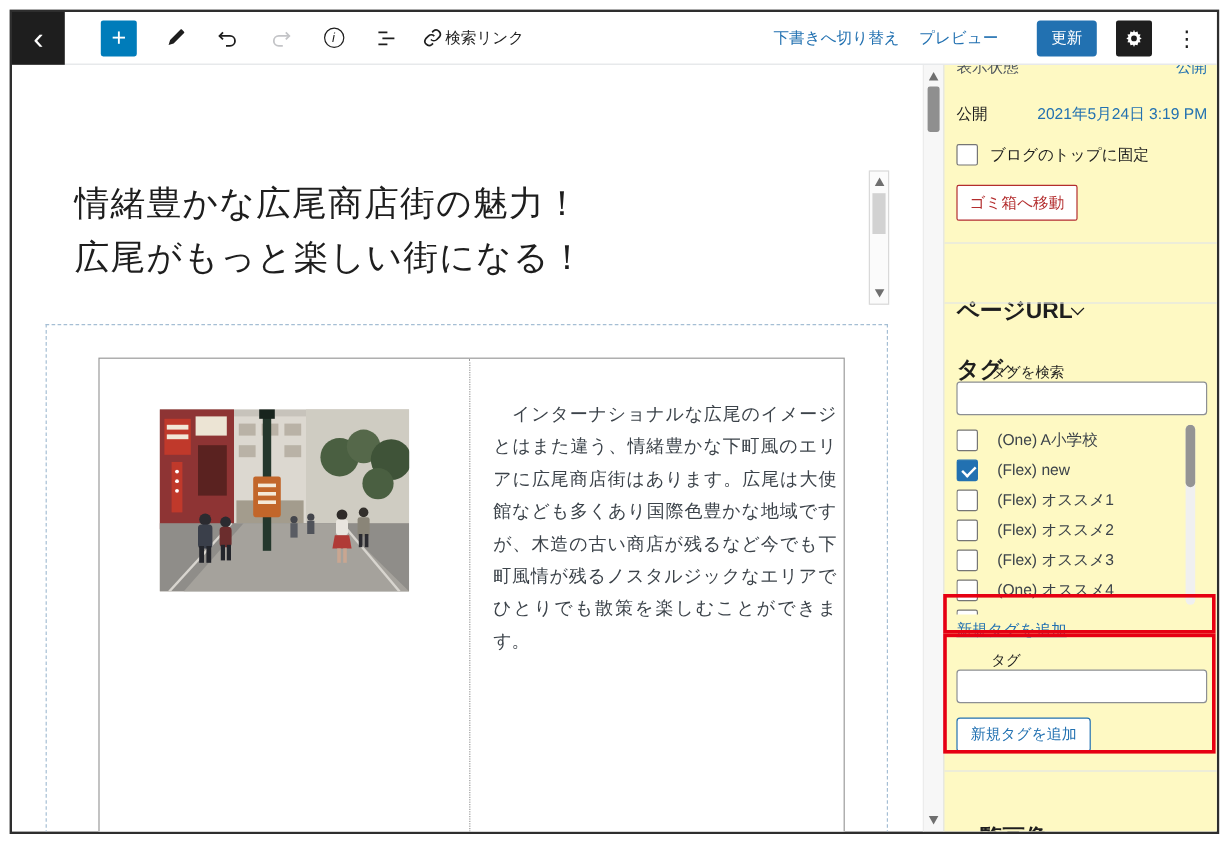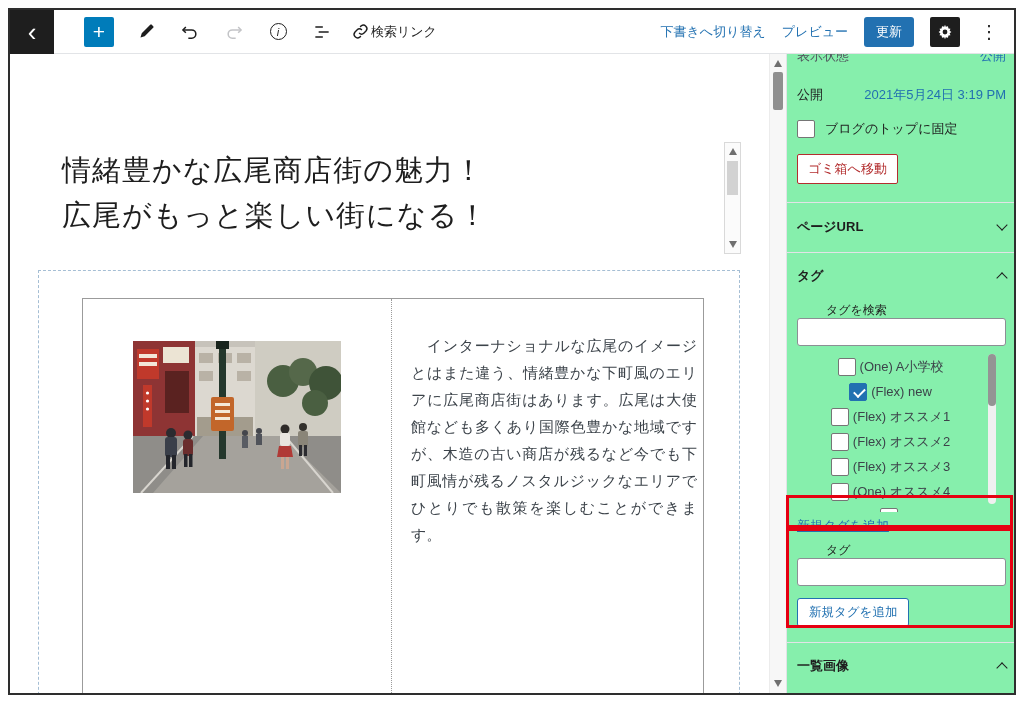--- a/index.html
+++ b/index.html
@@ -9,21 +9,21 @@
   .frame { position:absolute; left:8px; top:8px; width:1008px; height:687px; border:2px solid #2e2e2e; background:#fff; overflow:hidden; }
 
   
   .toolbar { position:absolute; left:0; top:0; right:0; height:44px; background:#fff; border-bottom:1px solid #e2e4e7; display:flex; align-items:center; z-index:5; }
   .back-btn { width:44px; height:44px; background:#1e1e1e; color:#fff; display:flex; align-items:center; justify-content:center; font-size:26px; line-height:1; cursor:pointer; flex:none; }
   .add-btn { width:30px; height:30px; margin-left:30px; background:#007cba; color:#fff; border-radius:2px; font-size:21px; display:flex; align-items:center; justify-content:center; cursor:pointer; flex:none; }
   .tool-btn { margin-left:20px; width:24px; height:24px; display:flex; align-items:center; justify-content:center; cursor:pointer; flex:none; }
   .search-link { margin-left:18px; display:flex; align-items:center; gap:2px; font-size:13px; color:#1e1e1e; cursor:pointer; }
   .tb-right { position:absolute; right:12px; top:0; height:44px; display:flex; align-items:center; gap:16px; }
   .tb-link { color:#2271b1; font-size:13px; cursor:pointer; white-space:nowrap; }
-  .btn-primary { background:#2271b1; color:#fff; border:none; border-radius:3px; padding:6px 12px; font-size:13px; cursor:pointer; }
+  .btn-primary { background:#2271b1; color:#fff; border:none; border-radius:3px; padding:6px 12px; font-size:13px; cursor:pointer;margin-left:16px; }
   .gear-btn { width:30px; height:30px; background:#1e1e1e; border-radius:2px; display:flex; align-items:center; justify-content:center; cursor:pointer; }
   .dots-btn { font-size:18px; color:#1e1e1e; padding:0 4px; cursor:pointer; }
   .info-i { width:17px; height:17px; border:1.5px solid #1e1e1e; border-radius:50%; font-size:11px; display:flex; align-items:center; justify-content:center; font-style:italic; }
 
   
   .post-title { position:absolute; left:52px; top:138px; width:640px; font-size:29px; line-height:45px; font-weight:500; color:#1e1e1e; letter-spacing:1px; cursor:text; }
 
   .mini-scrollbar { position:absolute; left:714px; top:132px; width:17px; height:112px; background:#fbfbfb; border:1px solid #d9d9d9; }
   .mini-scrollbar .tri-up { position:absolute; top:5px; left:4px; }
   .mini-scrollbar .tri-down { position:absolute; bottom:5px; left:4px; }
@@ -39,40 +39,40 @@
 
   .block-outline { position:absolute; left:28px; top:260px; width:702px; height:450px; border:1px dashed #a5bed4; }
   .table-block { position:absolute; left:72px; top:288px; width:622px; height:420px; border:1px solid #9b9b9b; background:#fff; }
   .col-divider { position:absolute; left:308px; top:0; bottom:0; border-left:1px dotted #9b9b9b; }
   .photo-wrap { position:absolute; left:50px; top:42px; width:208px; height:152px; cursor:pointer; }
   .photo-wrap svg { display:block; }
   .body-text { position:absolute; left:328px; top:33px; width:286px; font-size:15px; line-height:27px; color:#3c434a; text-align:justify; cursor:text; }
   .body-text p { margin:0; }
 
   
-  .sidebar { position:absolute; left:776px; top:44px; width:230px; bottom:0; background:#86efac; border-left:1px solid #e2e4e7; overflow:hidden; }
+  .sidebar { position:absolute; left:776px; top:44px; width:230px; bottom:0; background:#fef9c3; border-left:1px solid #e2e4e7; overflow:hidden; }
   .sb-abs { position:absolute; left:10px; right:10px; }
   .sb-divider { position:absolute; left:0; right:0; border-top:1px solid #e2e4e7; }
   .sb-cutrow { top:0; height:14px; overflow:hidden; display:flex; justify-content:space-between; font-size:13px; color:#50575e; }
   .sb-cutrow > span { position:relative; top:-7px; }
   .blue { color:#2271b1; }
   .sb-row { display:flex; justify-content:space-between; align-items:center; font-size:13px; }
   .check-row { display:flex; align-items:center; gap:10px; font-size:13px; cursor:pointer; }
   .cb { width:18px; height:18px; border:1px solid #757575; border-radius:2px; background:#fff; position:relative; flex:none; cursor:pointer; }
   .cb.checked { background:#2271b1; border-color:#2271b1; }
   .cb.checked::after { content:""; position:absolute; left:5.5px; top:2px; width:4.5px; height:9px; border-right:2px solid #fff; border-bottom:2px solid #fff; transform:rotate(45deg); }
   .btn-danger { display:inline-block; padding:5px 10px; color:#b32d2e; border:1px solid #b32d2e; border-radius:2px; background:#fff; font-size:13px; cursor:pointer; }
-  .panel-header { display:flex; justify-content:space-between; align-items:center; font-size:13px; font-weight:600; cursor:pointer; }
+  .panel-header { display:flex; justify-content:flex-start; align-items:center; font-size:19px; font-weight:600; cursor:pointer;margin-top:32px; }
   .chev { width:8px; height:8px; border-right:1.6px solid #1e1e1e; border-bottom:1.6px solid #1e1e1e; flex:none; }
   .chev.down { transform:rotate(45deg); margin-top:-4px; }
   .chev.up { transform:rotate(225deg); margin-top:4px; }
   .field-label { font-size:12px; color:#1e1e1e;margin-left:29px; }
   .tf { width:100%; height:28px; border:1px solid #8c8f94; border-radius:3px; background:#fff; padding:0 6px; font-size:13px; color:#1e1e1e; }
   .tag-list { top:300px; height:158px; overflow:hidden; }
-  .tag-row { height:25px; display:flex; align-items:center; gap:4px; font-size:13px; color:#3c434a; padding-right:22px;justify-content:center; }
+  .tag-row { height:25px; display:flex; align-items:center; gap:16px; font-size:13px; color:#3c434a; padding-right:22px; }
   .tag-scrollbar { position:absolute; right:10px; top:0; width:8px; height:150px; background:#f0f0f0; border-radius:4px; }
   .tag-scrollbar .thumb { position:absolute; left:0; top:0; width:8px; height:52px; background:#949494; border-radius:4px; }
   .link { color:#2271b1; text-decoration:underline; font-size:13px; cursor:pointer; }
   .btn-secondary { display:inline-block; border:1px solid #2271b1; color:#2271b1; background:#fff; border-radius:3px; padding:5px 11px; font-size:12.5px; cursor:pointer; }
 
   
   .anno { position:absolute; border:3px solid #e60012; pointer-events:none; z-index:50; }
   .anno1 { left:786px; top:495px; width:227px; height:33px; }
   .anno2 { left:786px; top:528px; width:227px; height:100px; }
 </style>

